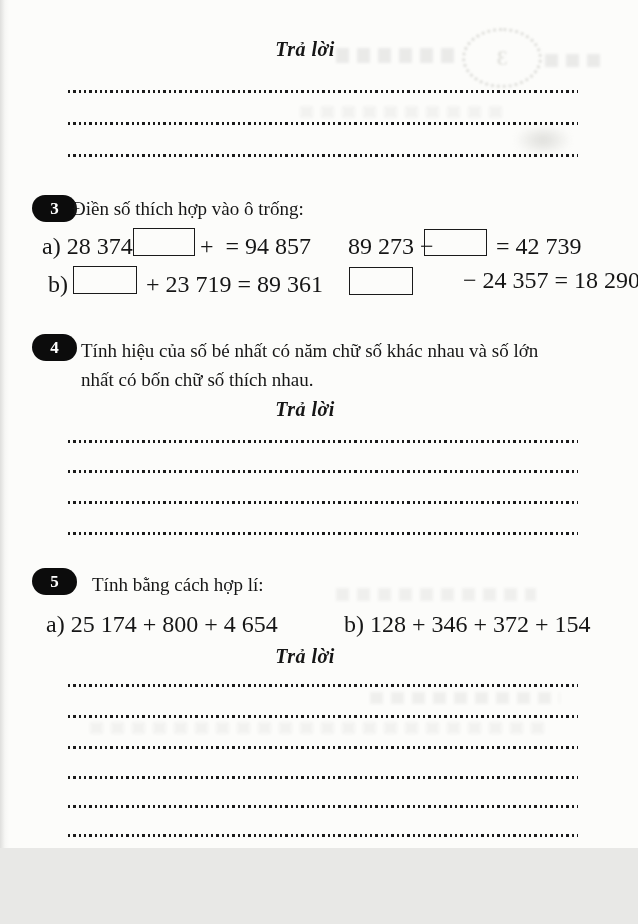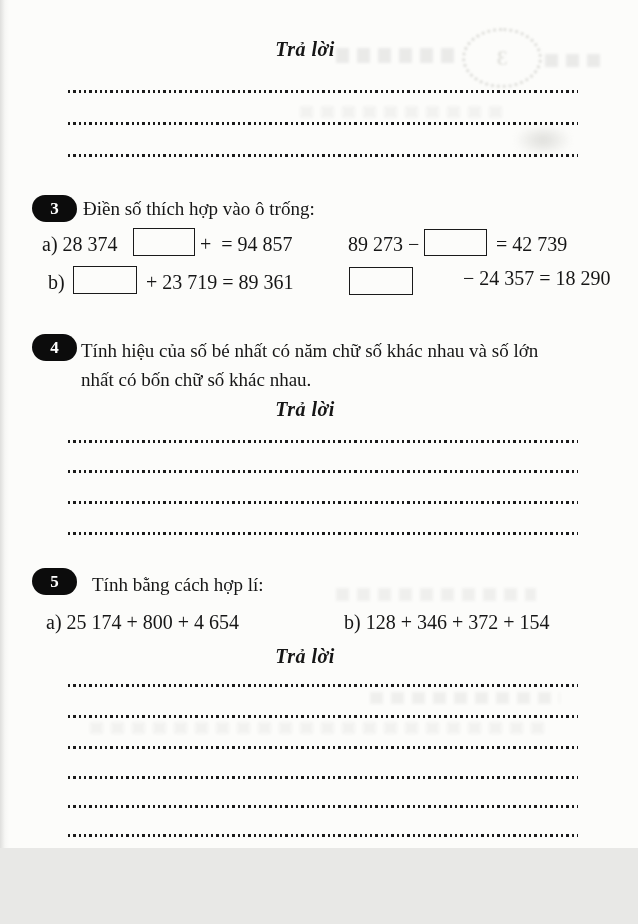--- a/index.html
+++ b/index.html
@@ -30,21 +30,21 @@
   .badge{
     position:absolute;left:32px;width:45px;height:27px;
     background:#0c0c0c;border-radius:13px 14px 13px 14px;
     color:#fff;font-weight:bold;font-size:17px;
     display:flex;align-items:center;justify-content:center;
   }
   .task-title{
     position:absolute;font-size:19px;white-space:pre;
   }
   .eq{
-    position:absolute;font-size:20px;white-space:pre;
+    position:absolute;font-size:24px;white-space:pre;
   }
   .blankbox{
     position:absolute;border:1.6px solid #1a1a1a;background:transparent;
     box-sizing:border-box;
   }
   .task-text{
     position:absolute;left:81px;width:508px;
     font-size:19px;line-height:29px;white-space:nowrap;
   }
   .page-num{
@@ -89,40 +89,40 @@
   <div class="ghost" style="left:90px;top:722px;width:460px;height:12px;opacity:.05;"></div>
 
   <div class="tra-loi" style="top:38px;">Trả lời</div>
   <div class="dotline" style="top:90px;"></div>
   <div class="dotline" style="top:122px;"></div>
   <div class="dotline" style="top:154px;"></div>
 
   <div class="badge" style="top:195px;">
     <span>3</span>
   </div>
-  <div class="task-title" style="left:83px;top:198px;text-align:center;">Điền số thích hợp vào ô trống:</div>
+  <div class="task-title" style="left:72px;top:198px;text-align:center;">Điền số thích hợp vào ô trống:</div>
 
   <span class="eq" style="left:42px;top:233px;">a) 28 374</span>
   <span class="blankbox" style="left:133px;top:228px;width:62px;height:28px;"></span>
   <span class="eq" style="left:200px;top:233px;">+  = 94 857</span>
   <span class="eq" style="left:348px;top:233px;">89 273 −</span>
   <span class="blankbox" style="left:424px;top:229px;width:63px;height:27px;"></span>
   <span class="eq" style="left:496px;top:233px;">= 42 739</span>
 
   <span class="eq" style="left:48px;top:271px;">b)</span>
   <span class="blankbox" style="left:73px;top:266px;width:64px;height:28px;"></span>
   <span class="eq" style="left:146px;top:271px;">+ 23 719 = 89 361</span>
   <span class="blankbox" style="left:349px;top:267px;width:64px;height:28px;"></span>
   <span class="eq" style="left:420px;top:267px;margin-left:43px;">− 24 357 = 18 290</span>
 
   <div class="badge" style="top:334px;">
     <span>4</span>
   </div>
   <div class="task-text" style="top:336px;">Tính hiệu của số bé nhất có năm chữ số khác nhau và số lớn</div>
-  <div class="task-text" style="top:365px;">nhất có bốn chữ số khác nhau.</div>
+  <div class="task-text" style="top:365px;">nhất có bốn chữ số thích nhau.</div>
   <div class="tra-loi" style="top:398px;">Trả lời</div>
   <div class="dotline" style="top:440px;"></div>
   <div class="dotline" style="top:470px;"></div>
   <div class="dotline" style="top:501px;"></div>
   <div class="dotline" style="top:532px;"></div>
 
   <div class="badge" style="top:568px;">
     <span>5</span>
   </div>
   <div class="task-title" style="left:92px;top:574px;">Tính bằng cách hợp lí:</div>

